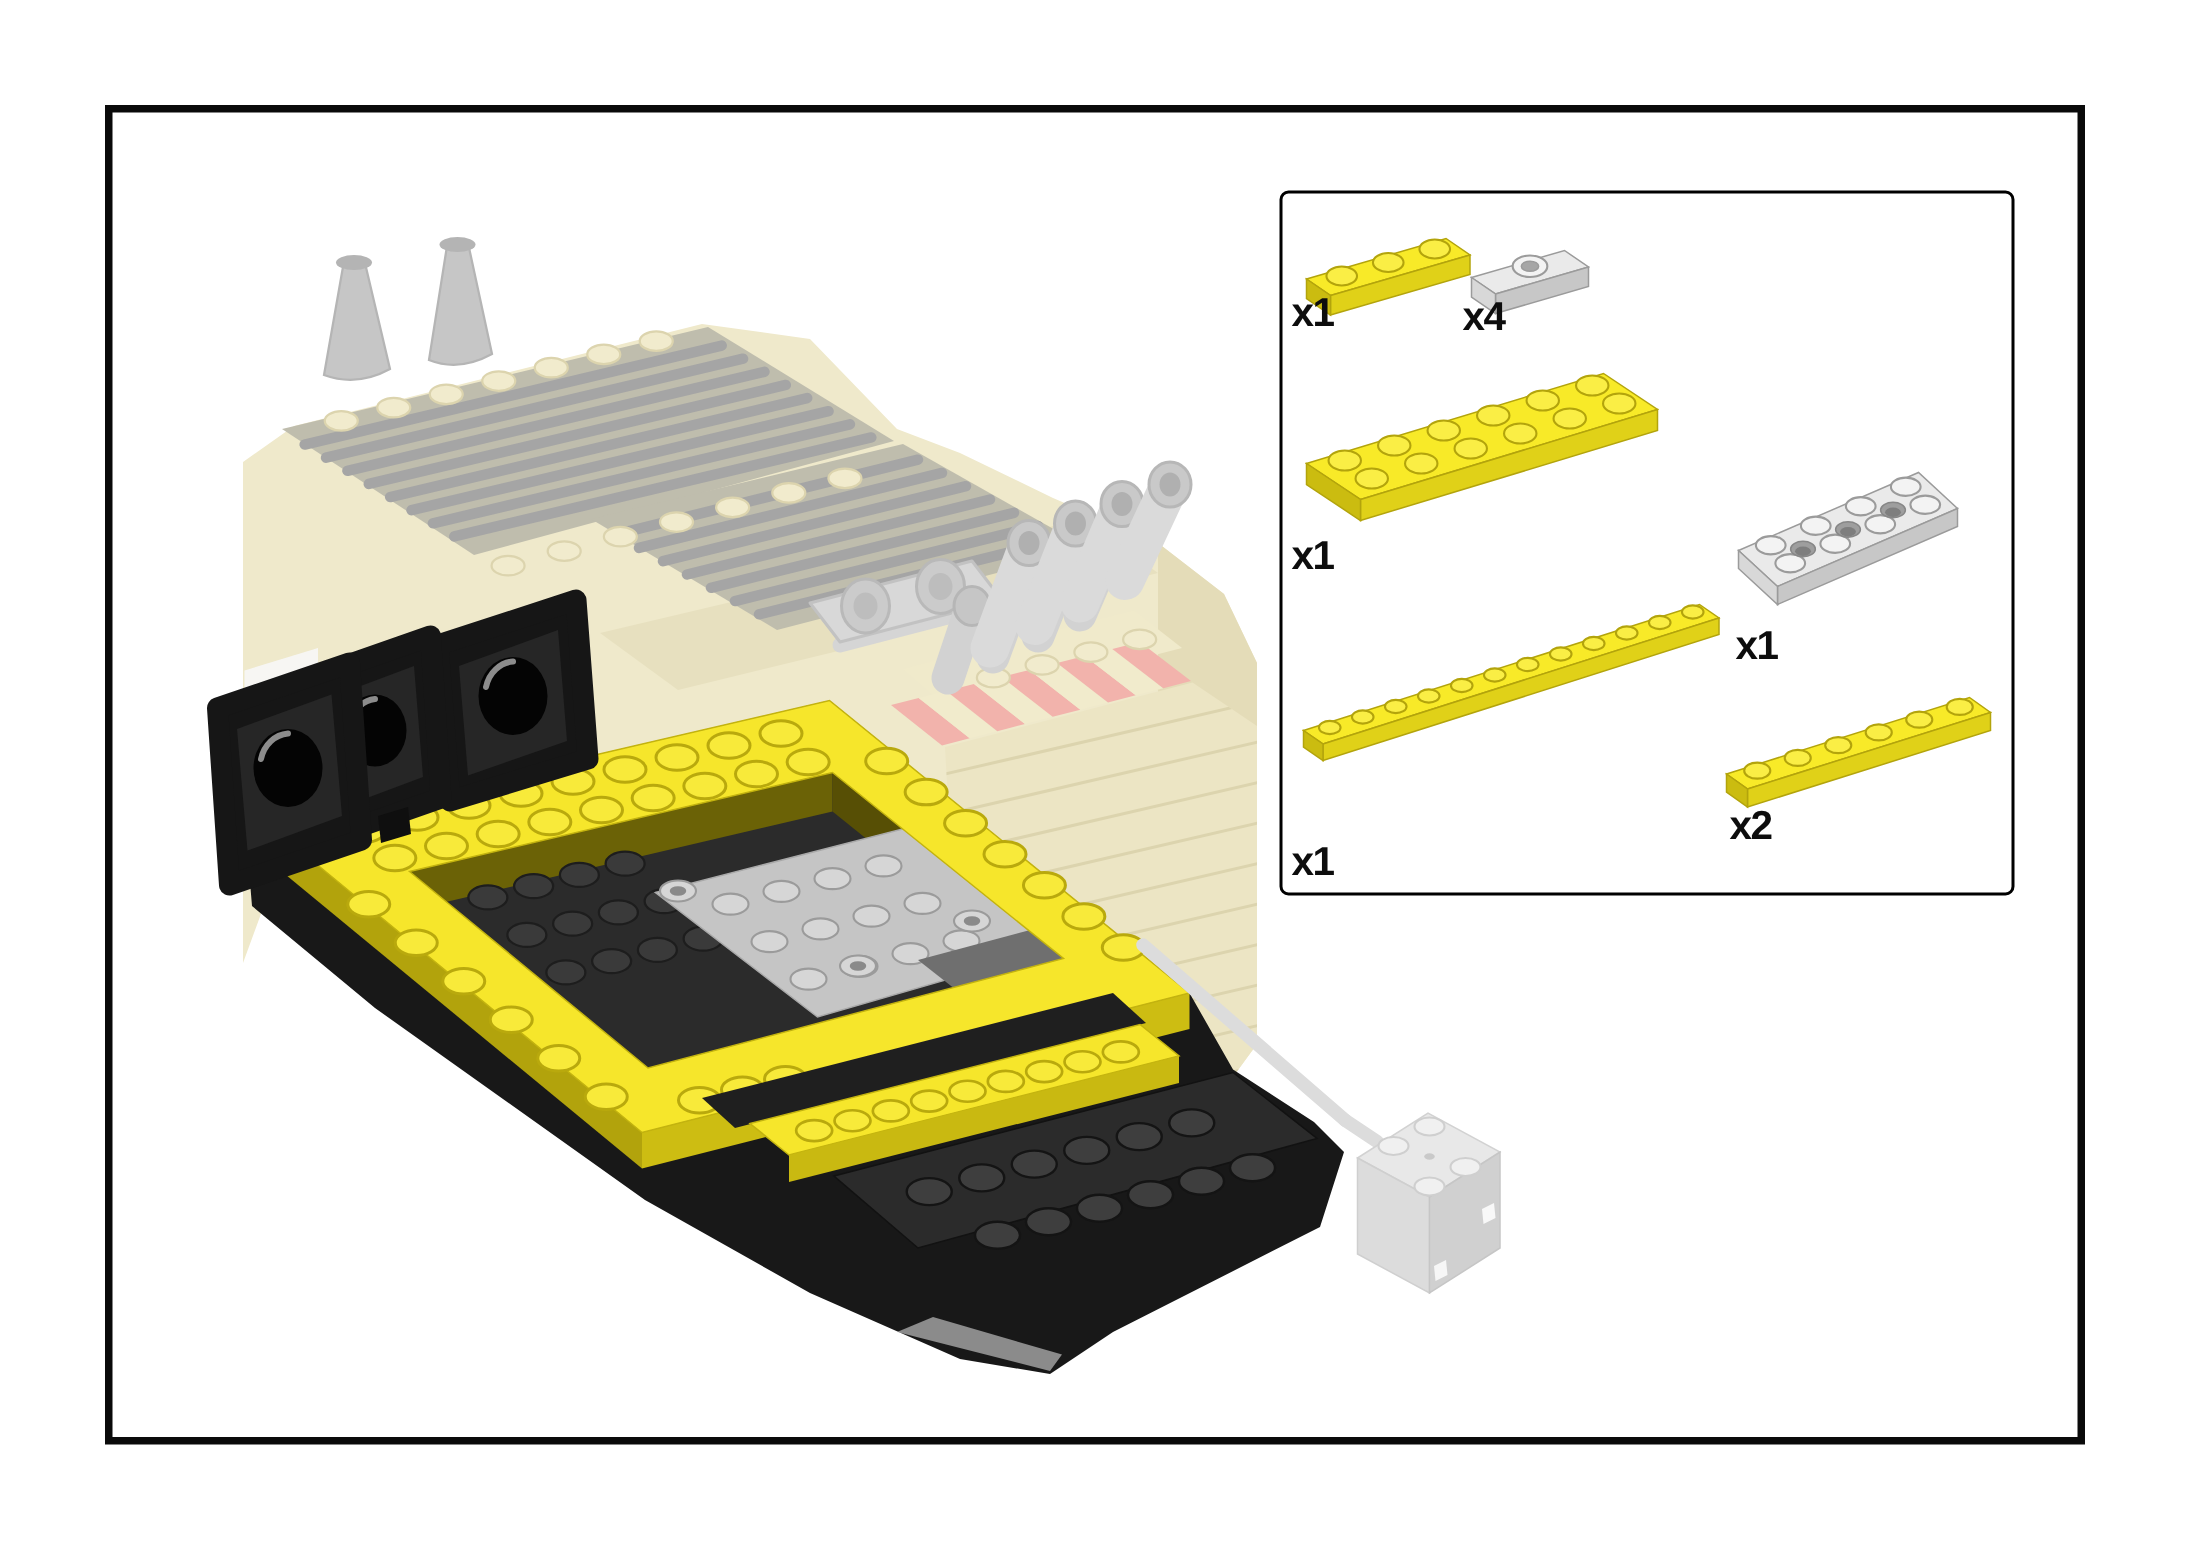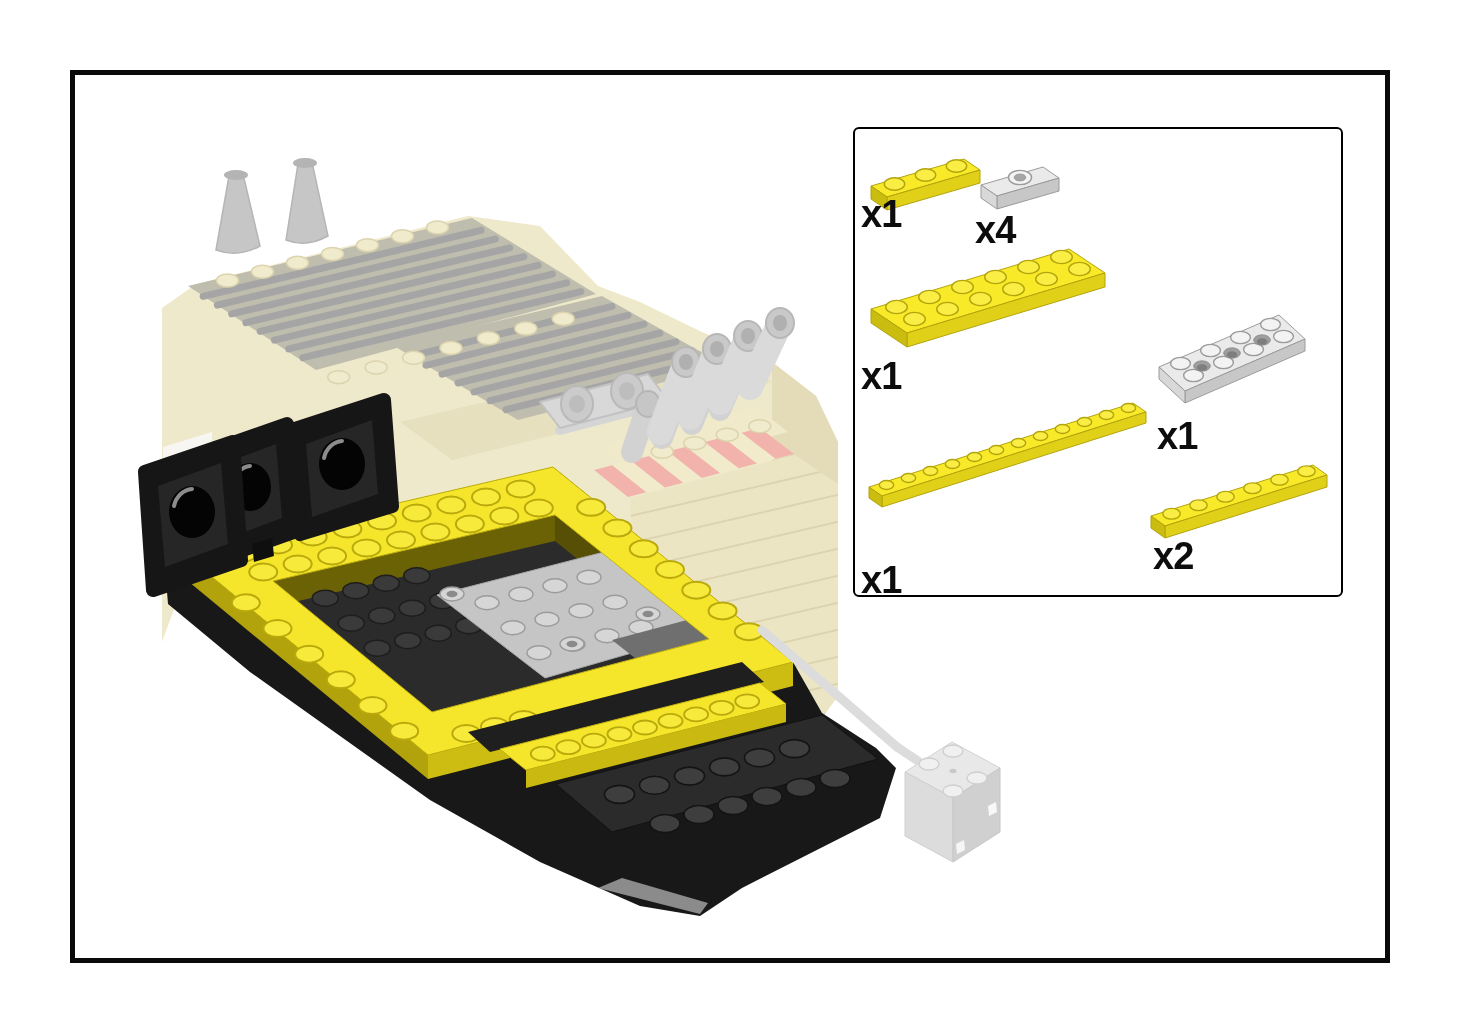--- a/index.html
+++ b/index.html
@@ -4,21 +4,21 @@
 <style>
   html,body{margin:0;padding:0;background:#ffffff}
   .page{position:relative;width:1461px;height:1034px;background:#ffffff;overflow:hidden;
         font-family:"Liberation Sans",sans-serif}
   .frame{position:absolute;left:70px;top:70px;width:1320px;height:893px;
          border:5px solid #0a0a0a;box-sizing:border-box;background:#ffffff}
   .scene{position:absolute;left:0;top:0}
   .parts-box{position:absolute;left:853px;top:127px;width:490px;height:470px;
              background:#ffffff;border:2px solid #000;border-radius:6px;box-sizing:border-box}
   .part-icon{position:absolute}
-  .qty{position:absolute;font-weight:700;font-size:38px;color:#0d0d0d;letter-spacing:-1px;line-height:1}
+  .qty{position:absolute;font-weight:700;font-size:27px;color:#0d0d0d;letter-spacing:-1px;line-height:1}
 </style>
 </head>
 <body>
 
 <div class="page">
 
   <div class="frame"></div>
 
   <svg class="scene" width="1461" height="1034" viewBox="0 0 1461 1034">
     <g id="gGhost">
@@ -342,20 +342,20 @@
         <polygon points="0,0 14,10 14,22 0,12" fill="#CBBC10" stroke="#B3A40C" stroke-width="1"></polygon>
         <ellipse cx="20.5" cy="-2.25" rx="8.7" ry="5.365" fill="#FAEE45" stroke="#B3A40C" stroke-width="1.4"></ellipse>
         <ellipse cx="47.5" cy="-10.75" rx="8.7" ry="5.365" fill="#FAEE45" stroke="#B3A40C" stroke-width="1.4"></ellipse>
         <ellipse cx="74.5" cy="-19.25" rx="8.7" ry="5.365" fill="#FAEE45" stroke="#B3A40C" stroke-width="1.4"></ellipse>
         <ellipse cx="101.5" cy="-27.75" rx="8.7" ry="5.365" fill="#FAEE45" stroke="#B3A40C" stroke-width="1.4"></ellipse>
         <ellipse cx="128.5" cy="-36.25" rx="8.7" ry="5.365" fill="#FAEE45" stroke="#B3A40C" stroke-width="1.4"></ellipse>
         <ellipse cx="155.5" cy="-44.75" rx="8.7" ry="5.365" fill="#FAEE45" stroke="#B3A40C" stroke-width="1.4"></ellipse>
       </svg>
 
     <span class="qty" style="left:6px;top:66px">x1</span>
-    <span class="qty" style="left:120px;top:82px">x4</span>
+    <span class="qty" style="left:120px;top:69px">x4</span>
     <span class="qty" style="left:6px;top:228px">x1</span>
     <span class="qty" style="left:302px;top:288px">x1</span>
     <span class="qty" style="left:6px;top:432px">x1</span>
     <span class="qty" style="left:298px;top:408px">x2</span>
   </div>
 
 </div>
 
 </body></html>

